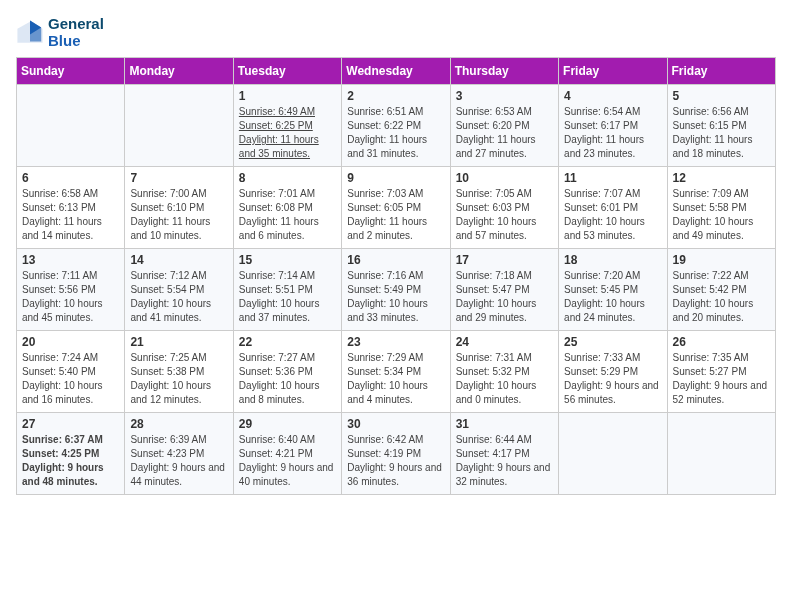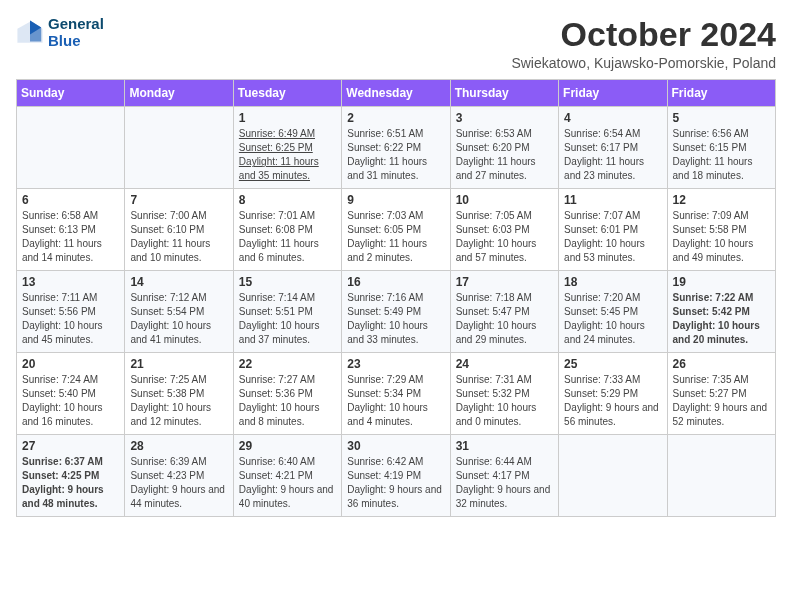--- a/index.html
+++ b/index.html
@@ -53,21 +53,21 @@
       font-size: 14px;
       color: #555;
       margin-top: 2px;
     }
     table {
       width: 100%;
       border-collapse: collapse;
       table-layout: fixed;
     }
     thead tr {
-      background-color: #8b5cf6;
+      background-color: #a21caf;
       color: white;
     }
     thead th {
       padding: 6px 4px;
       font-size: 12px;
       font-weight: bold;
       text-align: left;
       border: 1px solid #ccc;
     }
     tbody tr {
@@ -107,24 +107,20 @@
     <svg class="logo-icon" viewBox="0 0 40 40" xmlns="http://www.w3.org/2000/svg">
       <polygon points="20,4 38,14 38,34 2,34 2,14" fill="#1a5fb4" opacity="0.15"></polygon>
       <polygon points="20,2 36,12 36,32 20,32" fill="#1a5fb4" opacity="0.6"></polygon>
       <polygon points="20,2 36,12 20,22" fill="#1a5fb4"></polygon>
     </svg>
     <div class="logo-text">
       <span class="logo-general">General</span>
       <span class="logo-blue">Blue</span>
     </div>
   </div>
-  <div class="title-section">
-    <div class="month-title">October 2024</div>
-    <div class="location">Swiekatowo, Kujawsko-Pomorskie, Poland</div>
-  </div>
 </div>
 
 <table>
   <thead>
     <tr>
     <th>Sunday</th>
         <th>Monday</th>
         <th>Tuesday</th>
         <th>Wednesday</th>
         <th>Thursday</th>
@@ -243,21 +239,21 @@
 Daylight: 10 hours and 29 minutes.</div>
         </td>
         <td>
           <span class="day-num">18</span>
           <div class="day-info" style="white-space: pre-line;">Sunrise: 7:20 AM
 Sunset: 5:45 PM
 Daylight: 10 hours and 24 minutes.</div>
         </td>
         <td>
           <span class="day-num">19</span>
-          <div class="day-info" style="white-space: pre-line; font-weight: bold;">Sunrise: 7:22 AM
+          <div class="day-info" style="white-space: pre-line;">Sunrise: 7:22 AM
 Sunset: 5:42 PM
 Daylight: 10 hours and 20 minutes.</div>
         </td>
       </tr>
       <tr>
         <td>
           <span class="day-num">20</span>
           <div class="day-info" style="white-space: pre-line;">Sunrise: 7:24 AM
 Sunset: 5:40 PM
 Daylight: 10 hours and 16 minutes.</div>

